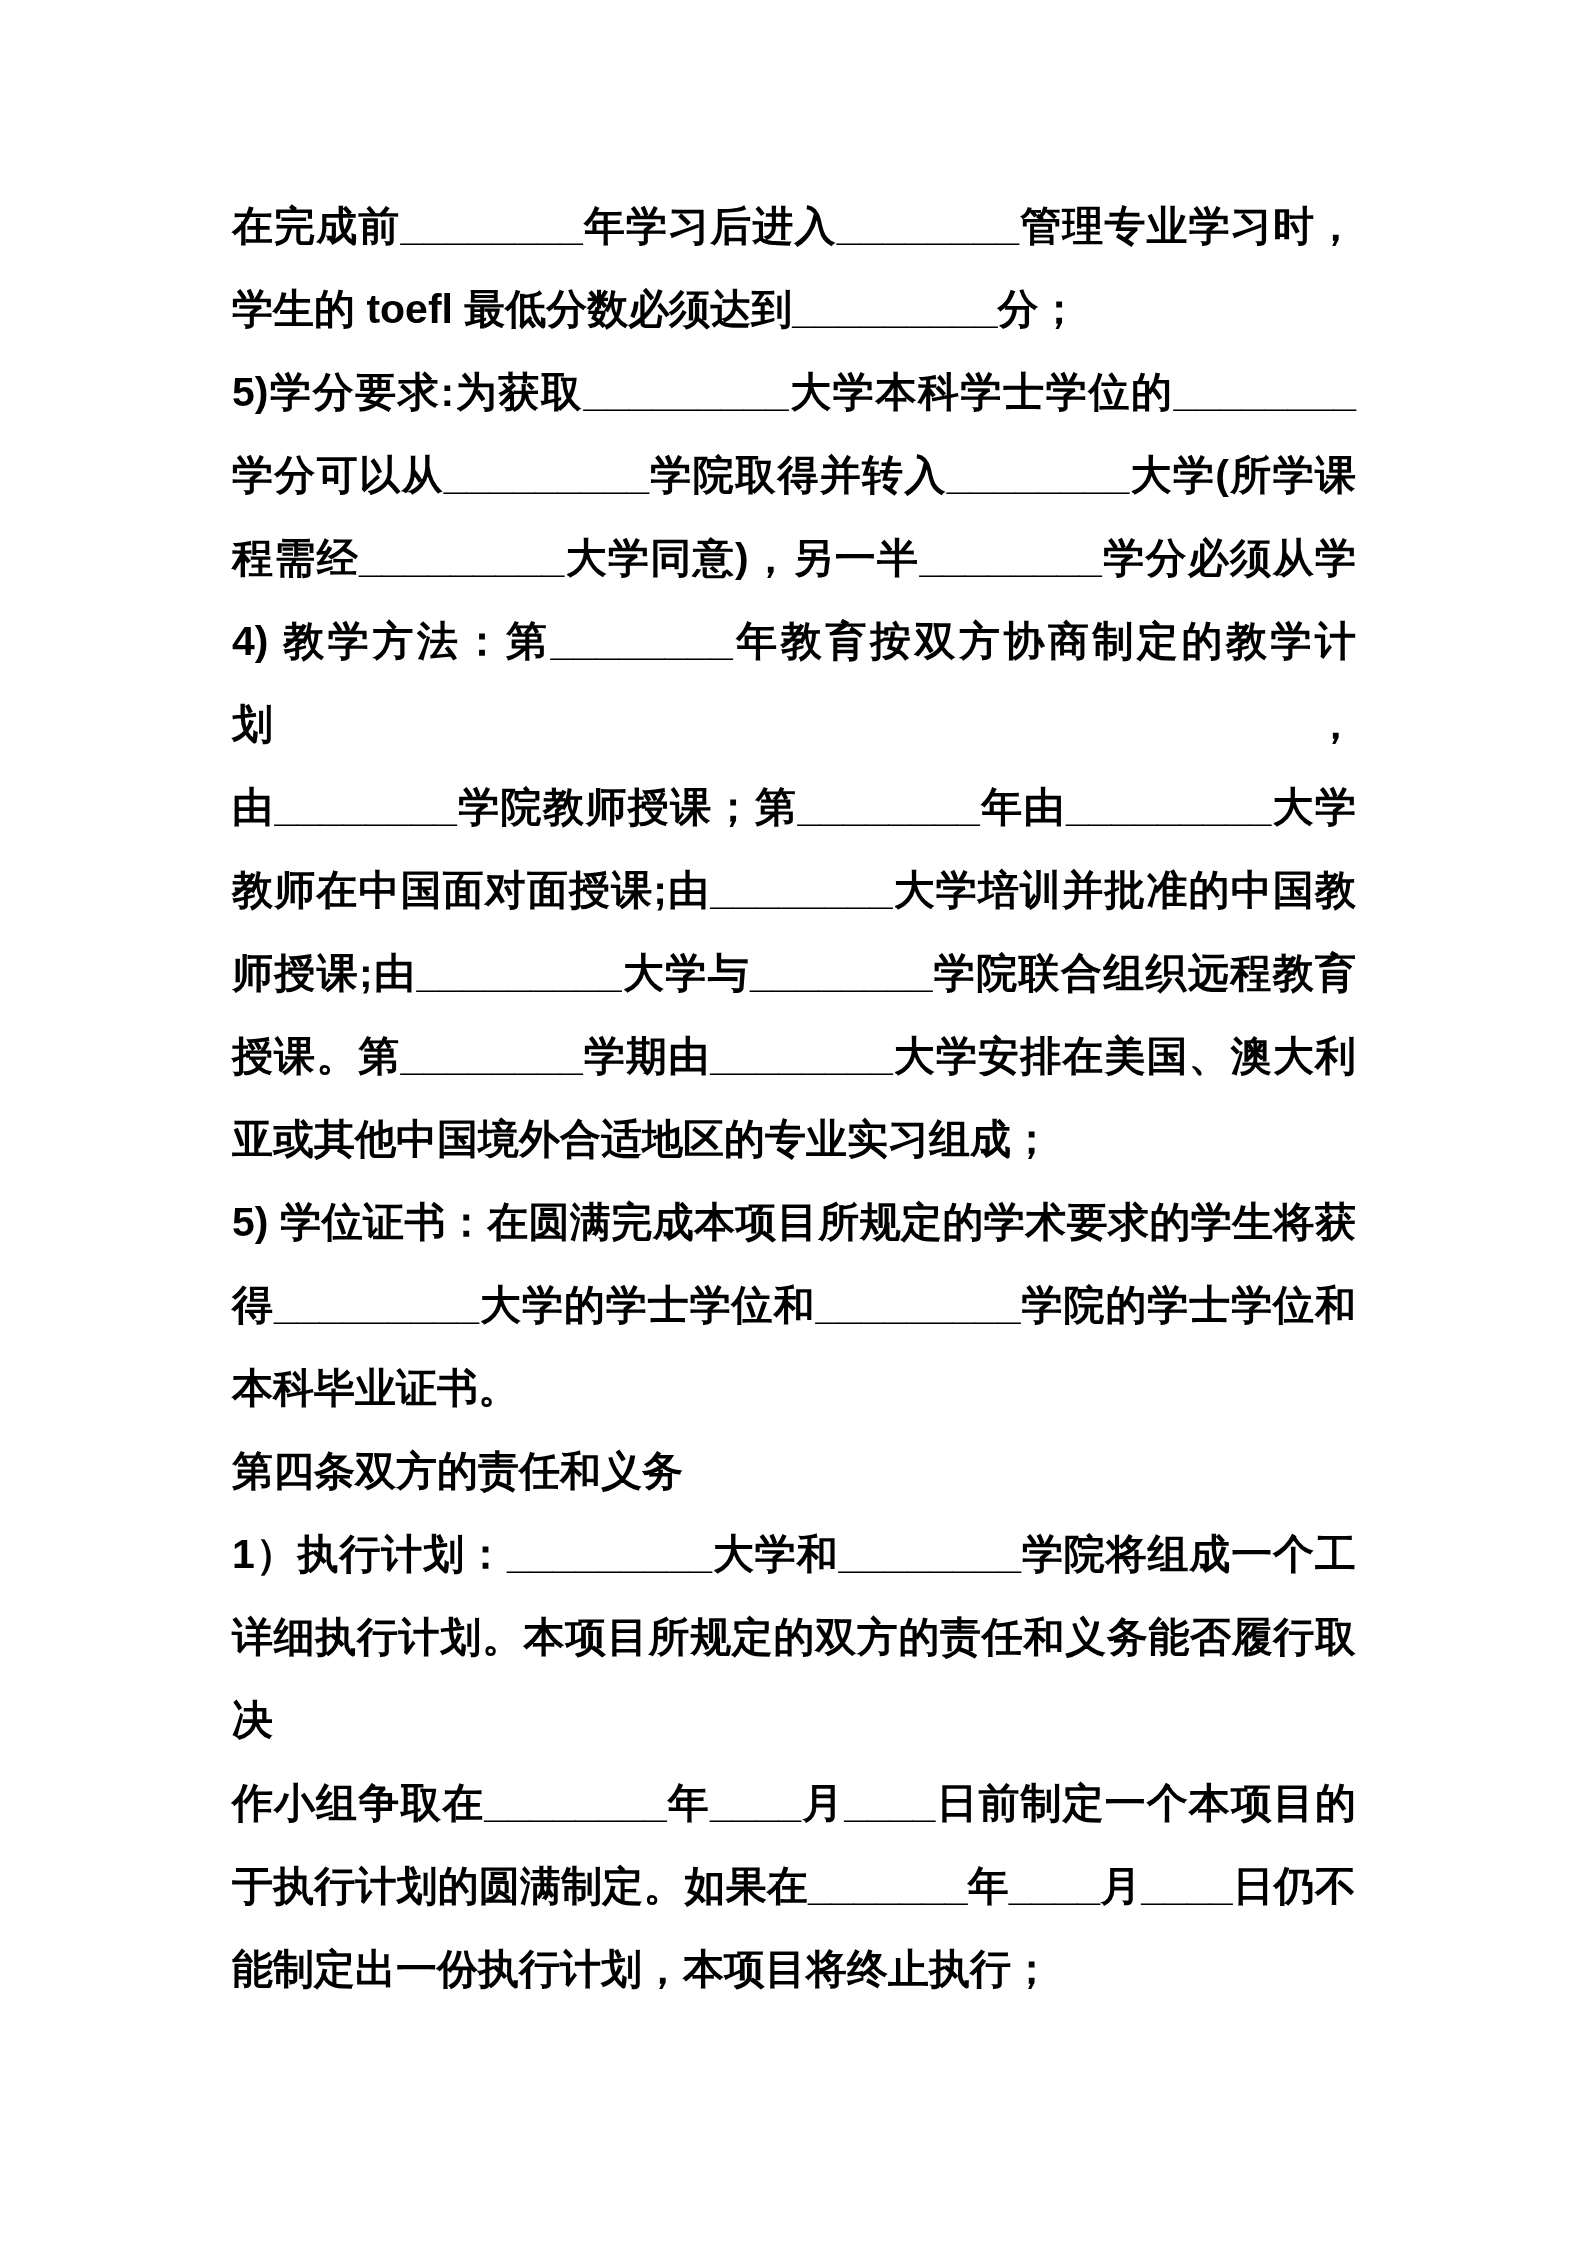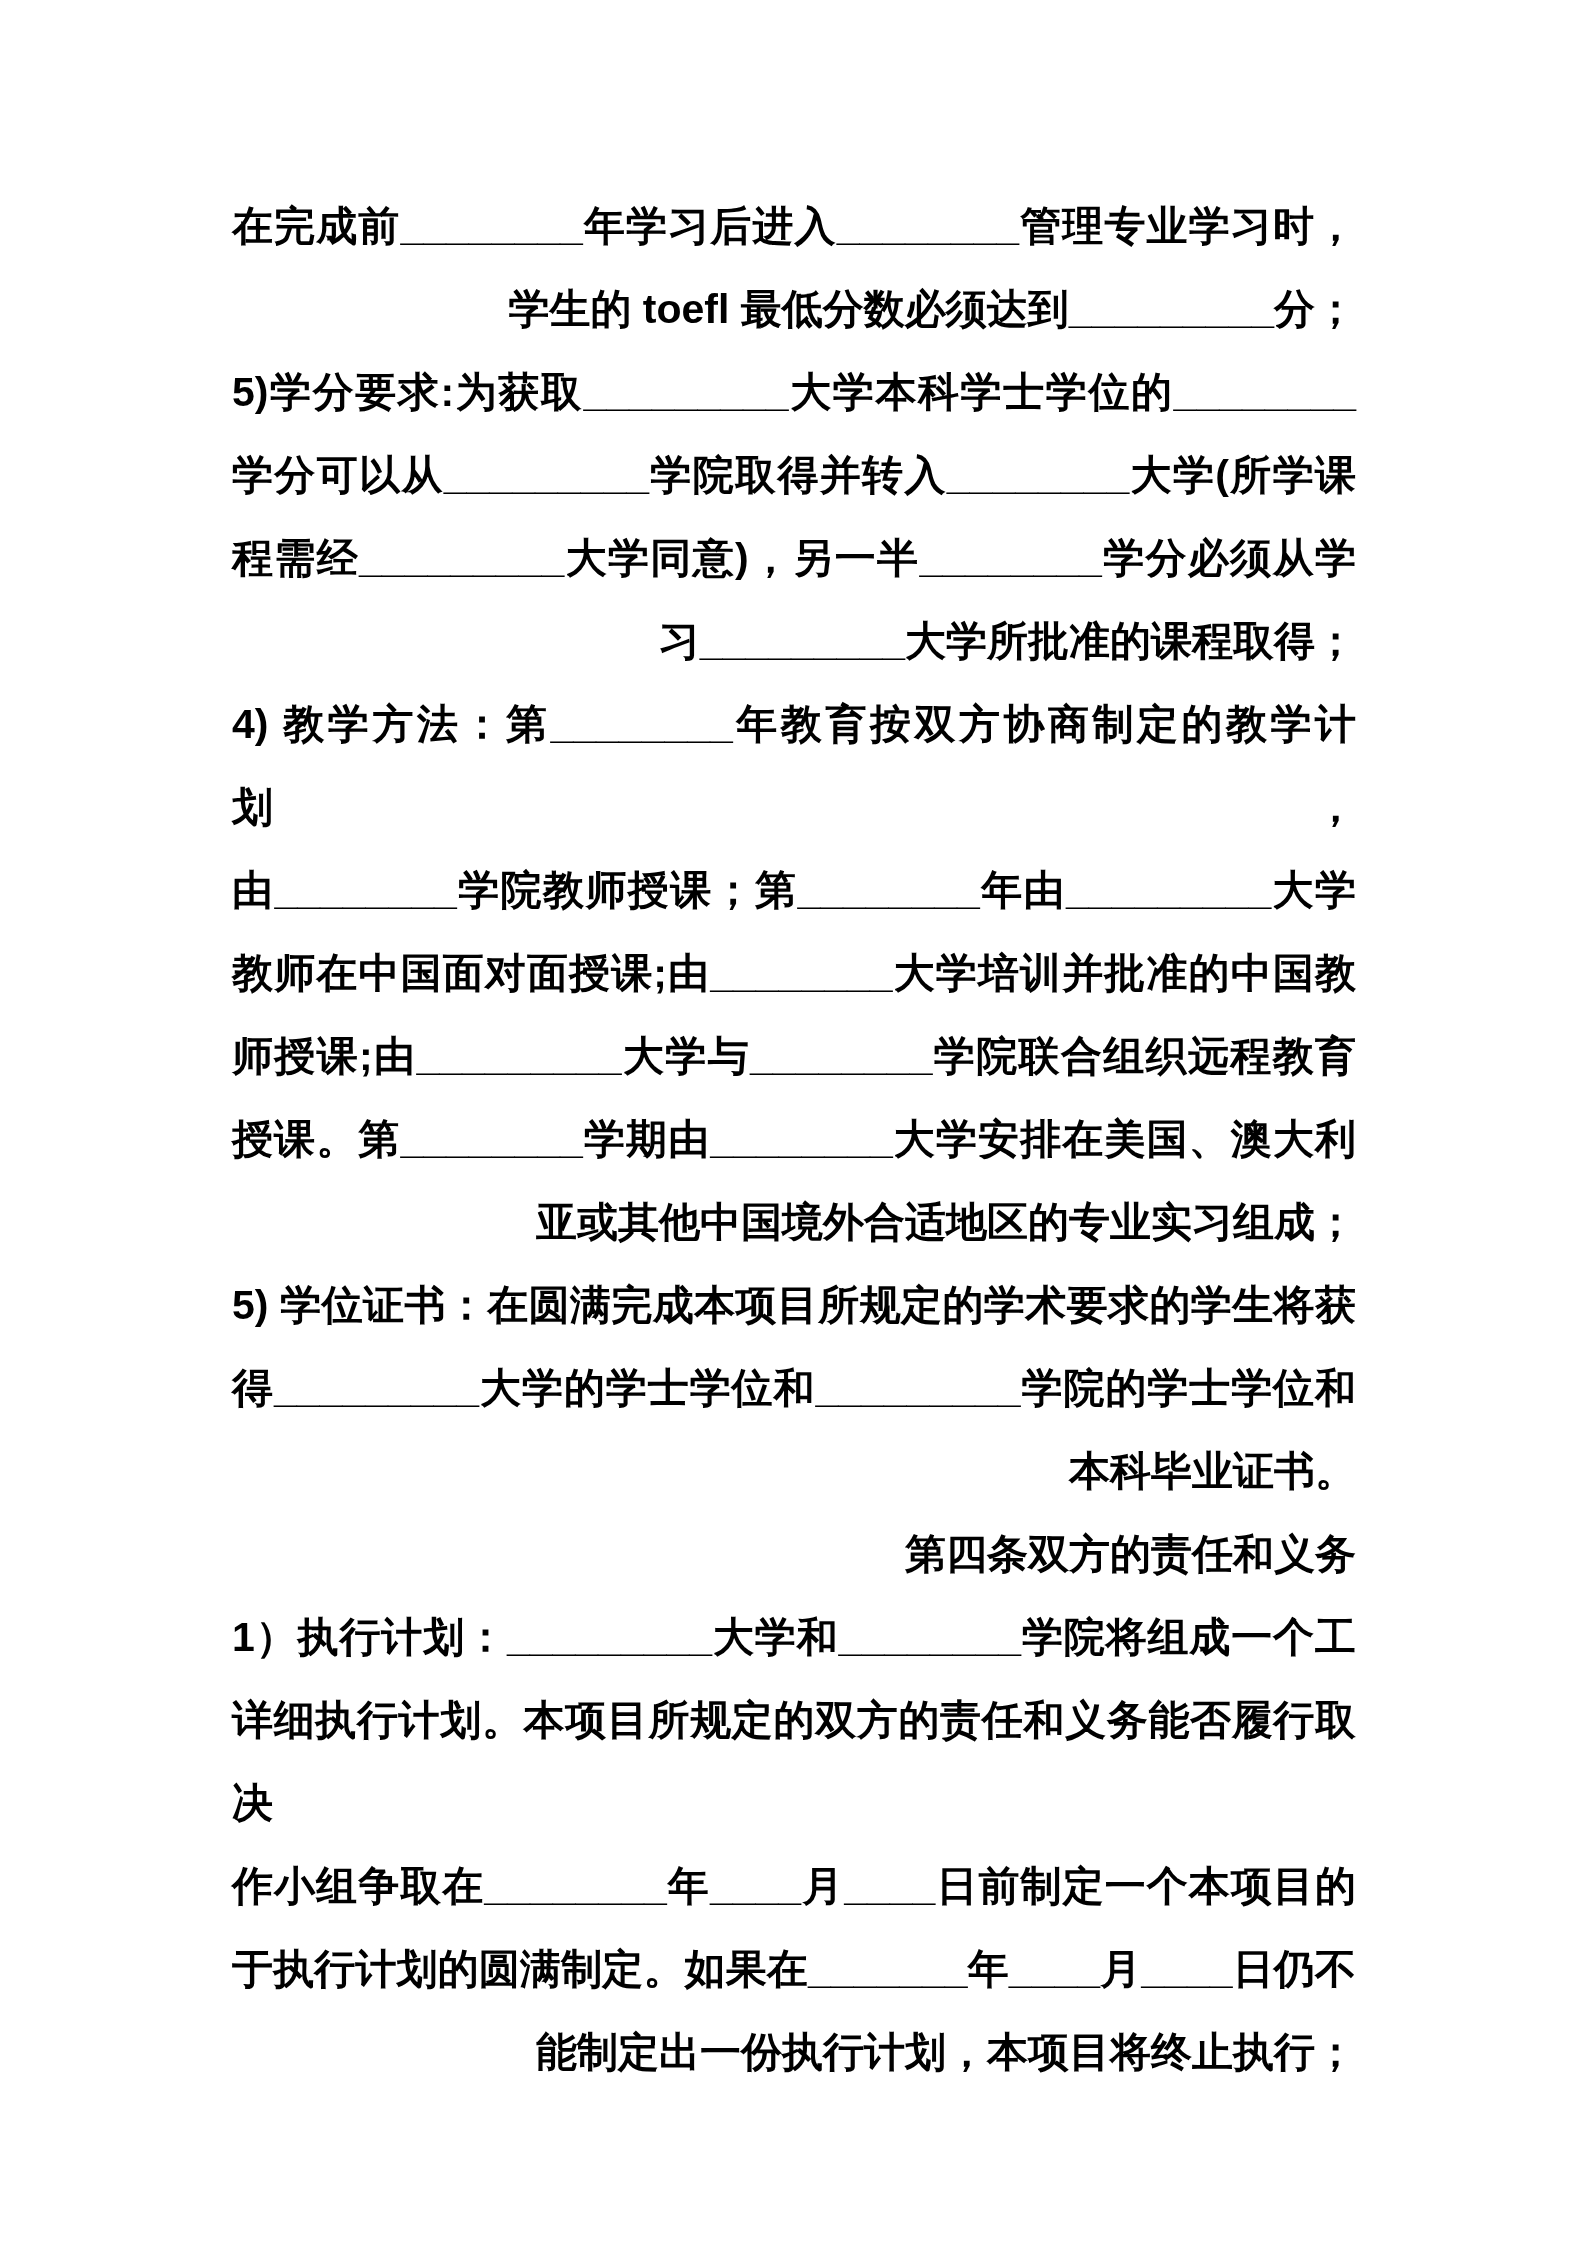--- a/index.html
+++ b/index.html
@@ -8,33 +8,32 @@
     box-sizing:border-box;
     width:1586px;height:2244px;
     padding:185px 230px 0 232px;
     font-family:"Liberation Sans","DejaVu Sans",sans-serif;
     font-weight:700;
     font-size:41px;
     line-height:83px;
     color:#000000;
     background:#ffffff;
   }
-  .ln{min-height:83px;text-align:right;letter-spacing:0;}
+  .ln{min-height:83px;text-align:left;letter-spacing:0;}
   .full{text-align:justify;text-align-last:justify;}
 </style>
 </head>
 <body>
 
 <div class="page">
   <div class="ln full">在完成前________年学习后进入________管理专业学习时，</div>
   <div class="ln">学生的 toefl 最低分数必须达到_________分；</div>
   <div class="ln full">5)学分要求:为获取_________大学本科学士学位的________</div>
   <div class="ln full">学分可以从_________学院取得并转入________大学(所学课</div>
   <div class="ln full">程需经_________大学同意)，另一半________学分必须从学</div>
-  <div class="ln">习_________大学所批准的课程取得；</div>
   <div class="ln full">4) 教学方法：第________年教育按双方协商制定的教学计划，</div>
   <div class="ln full">由________学院教师授课；第________年由_________大学</div>
   <div class="ln full">教师在中国面对面授课;由________大学培训并批准的中国教</div>
   <div class="ln full">师授课;由_________大学与________学院联合组织远程教育</div>
   <div class="ln full">授课。第________学期由________大学安排在美国、澳大利</div>
   <div class="ln">亚或其他中国境外合适地区的专业实习组成；</div>
   <div class="ln full">5) 学位证书：在圆满完成本项目所规定的学术要求的学生将获</div>
   <div class="ln full">得_________大学的学士学位和_________学院的学士学位和</div>
   <div class="ln">本科毕业证书。</div>
   <div class="ln">第四条双方的责任和义务</div>

